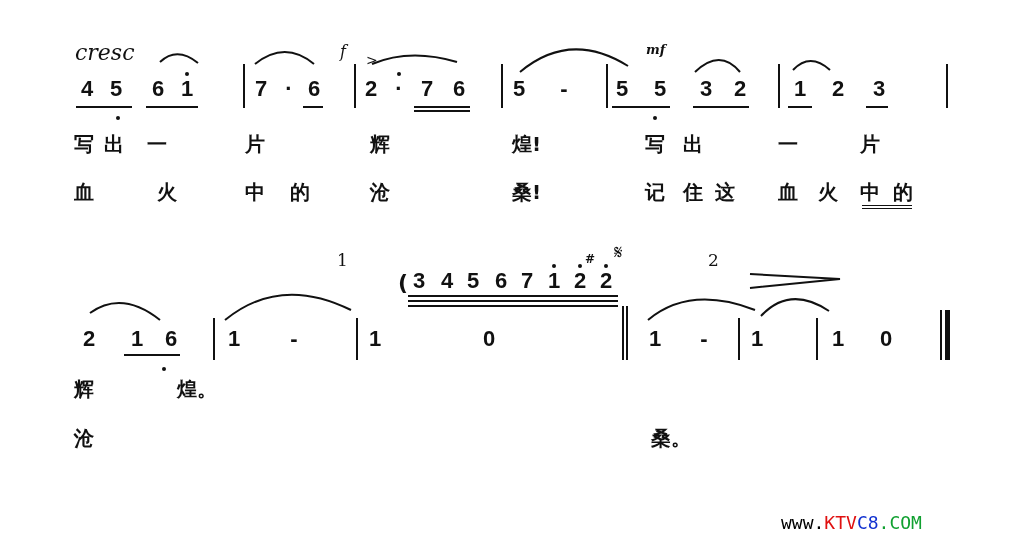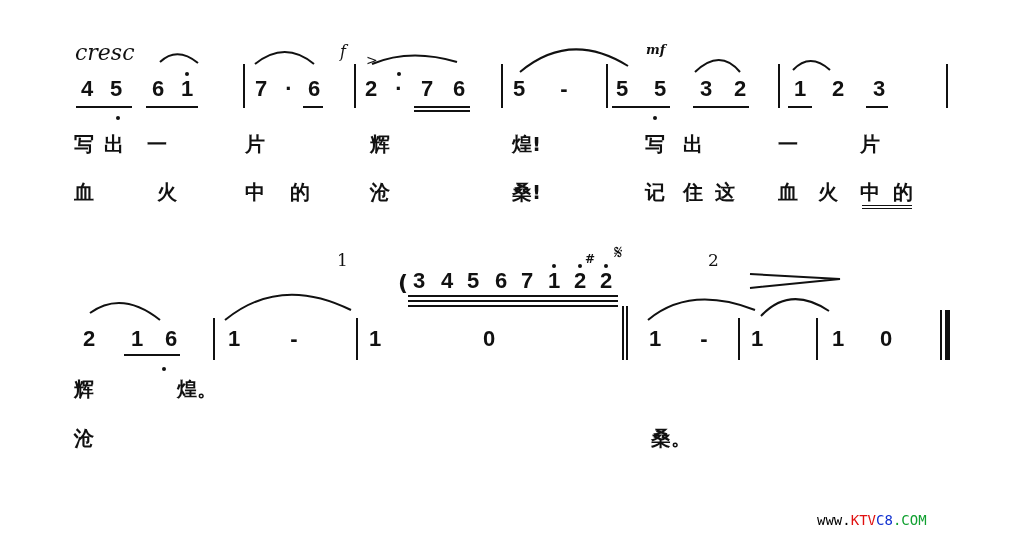--- a/index.html
+++ b/index.html
@@ -9,22 +9,22 @@
   .note { position:absolute; font-family:"Liberation Sans", sans-serif; font-weight:bold;
           font-size:22px; line-height:22px; width:18px; text-align:center; }
   .dot-above::before { content:""; position:absolute; left:7px; top:-6px; width:4px; height:4px;
           background:#111; border-radius:50%; }
   .bar { position:absolute; width:2px; background:#111; }
   .uline { position:absolute; height:2px; background:#111; }
   .lyric { position:absolute; font-family:"DejaVu Sans", sans-serif; font-weight:bold;
            font-size:20px; line-height:22px; }
   .dyn { position:absolute; font-family:"DejaVu Serif", serif; font-style:italic; }
   svg.overlay { position:absolute; left:0; top:0; }
-  .watermark { position:absolute; left:817px; top:512px; font-family:"DejaVu Sans Mono", monospace;
-               font-size:14px; letter-spacing:0px; }
+  .watermark { position:absolute; left:781px; top:512px; font-family:"DejaVu Sans Mono", monospace;
+               font-size:18px; letter-spacing:0px; }
 </style>
 </head>
 <body>
 
 <div>
   <span class="dyn" style="left:75px;top:40px;font-size:22px;">cresc</span>
   <span class="dyn" style="left:340px;top:42px;font-size:16px;">f</span>
   <span class="abs" style="left:366px;top:52px;font-size:14px;">&gt;</span>
   <span class="dyn" style="left:646px;top:42px;font-size:13px;font-weight:bold;">mf</span>
 

